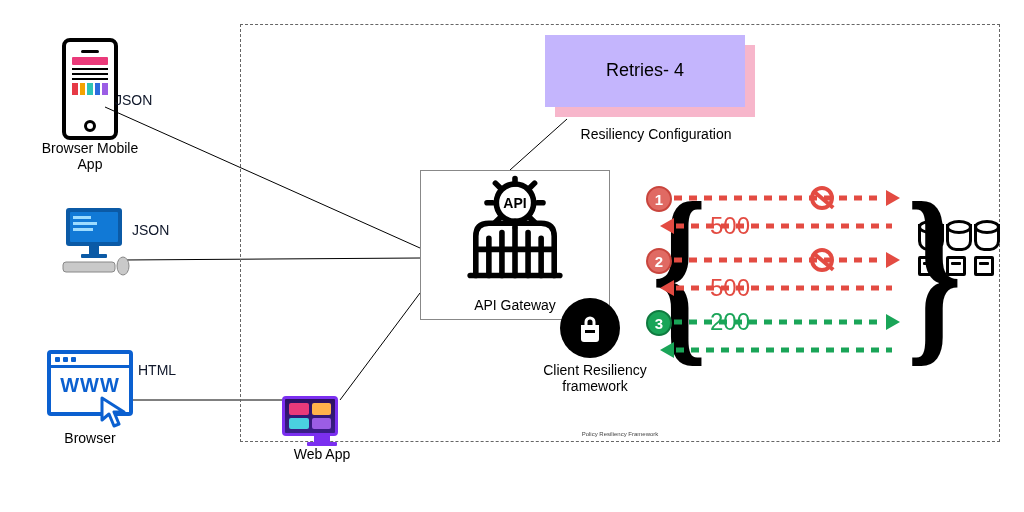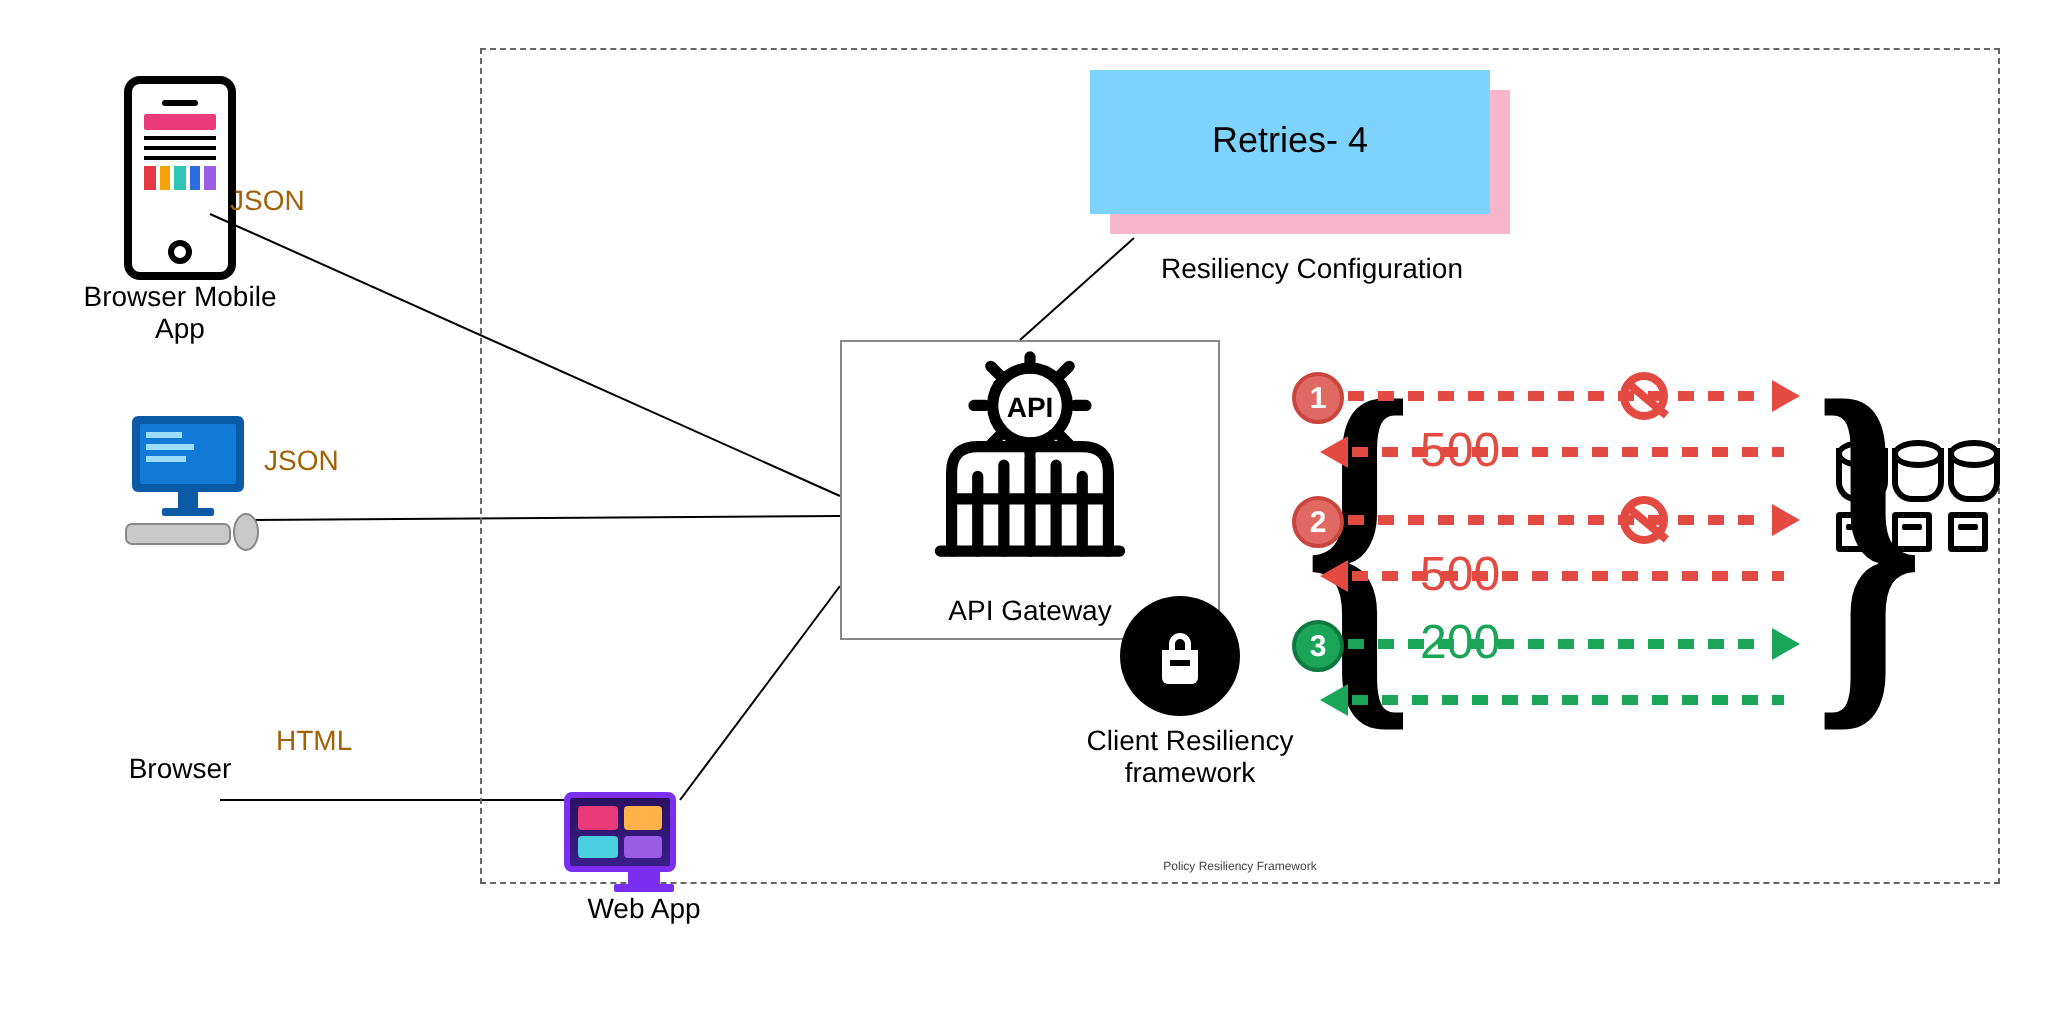--- a/index.html
+++ b/index.html
@@ -5,21 +5,21 @@
   * { box-sizing: border-box; margin: 0; padding: 0; }
   body {
     width: 1024px;
     height: 512px;
     font-family: -apple-system, Helvetica, Arial, sans-serif;
     background: #ffffff;
     position: relative;
     overflow: hidden;
   }
   .label { font-size: 14px; text-align: center; color: #000; }
-  .edge-label { font-size: 14px; color: #a16207; position: absolute; }
+  .edge-label { font-size: 14px; color: #0f172a; position: absolute; }
 
   
   .main-box {
     position: absolute;
     left: 240px; top: 24px;
     width: 760px; height: 418px;
     border: 1px dashed #666;
   }
   .caption {
     position: absolute;
@@ -34,21 +34,21 @@
     width: 210px; height: 82px;
   }
   .config-shadow {
     position: absolute; left: 10px; top: 10px;
     width: 200px; height: 72px;
     background: #f7b6cb;
   }
   .config-front {
     position: absolute; left: 0; top: 0;
     width: 200px; height: 72px;
-    background: #7dd3fc;
+    background: #c4b5fd;
     display: flex; flex-direction: column;
     align-items: center; justify-content: center;
     font-size: 18px; color: #000; line-height: 1.3;
   }
 
   
   .api-box {
     position: absolute;
     left: 420px; top: 170px;
     width: 190px; height: 150px;
@@ -192,21 +192,34 @@
     <rect x="18" y="22" width="20" height="3" fill="#9ddcff"></rect>
     <rect x="34" y="40" width="10" height="8" fill="#0b5aa6"></rect>
     <rect x="26" y="48" width="26" height="4" rx="1" fill="#0b5aa6"></rect>
     <rect x="8" y="56" width="52" height="10" rx="3" fill="#c9c9c9" stroke="#888"></rect>
     <ellipse cx="68" cy="60" rx="6" ry="9" fill="#c9c9c9" stroke="#888"></ellipse>
   </svg>
 </div>
 <div class="edge-label" style="left:132px;top:222px">JSON</div>
 
 <div class="client" style="left:30px;top:350px;width:120px">
-  <div class="label" style="margin-top:26px">Browser</div>
+  <div style="position:relative;width:96px;margin:0 auto">
+    <div class="browser-win">
+      <div class="browser-bar">
+          <div class="browser-dot"></div>
+          <div class="browser-dot"></div>
+          <div class="browser-dot"></div>
+        </div>
+      <div class="browser-www">WWW</div>
+    </div>
+    <svg class="browser-cursor" width="34" height="34" viewBox="0 0 34 34">
+        <path d="M2 2 L2 24 L9 18 L14 30 L19 28 L14 16 L24 16 Z" fill="#fff" stroke="#0b60d0" stroke-width="3" stroke-linejoin="round"></path>
+      </svg>
+  </div>
+  <div class="label" style="margin-top:14px">Browser</div>
 </div>
 <div class="edge-label" style="left:138px;top:362px">HTML</div>
 
 <div class="main-box">
   <div class="caption">Policy Resiliency Framework</div>
 </div>
 
 <div class="client" style="left:282px;top:396px;width:80px">
   <div>
     <div class="webapp-mon">

